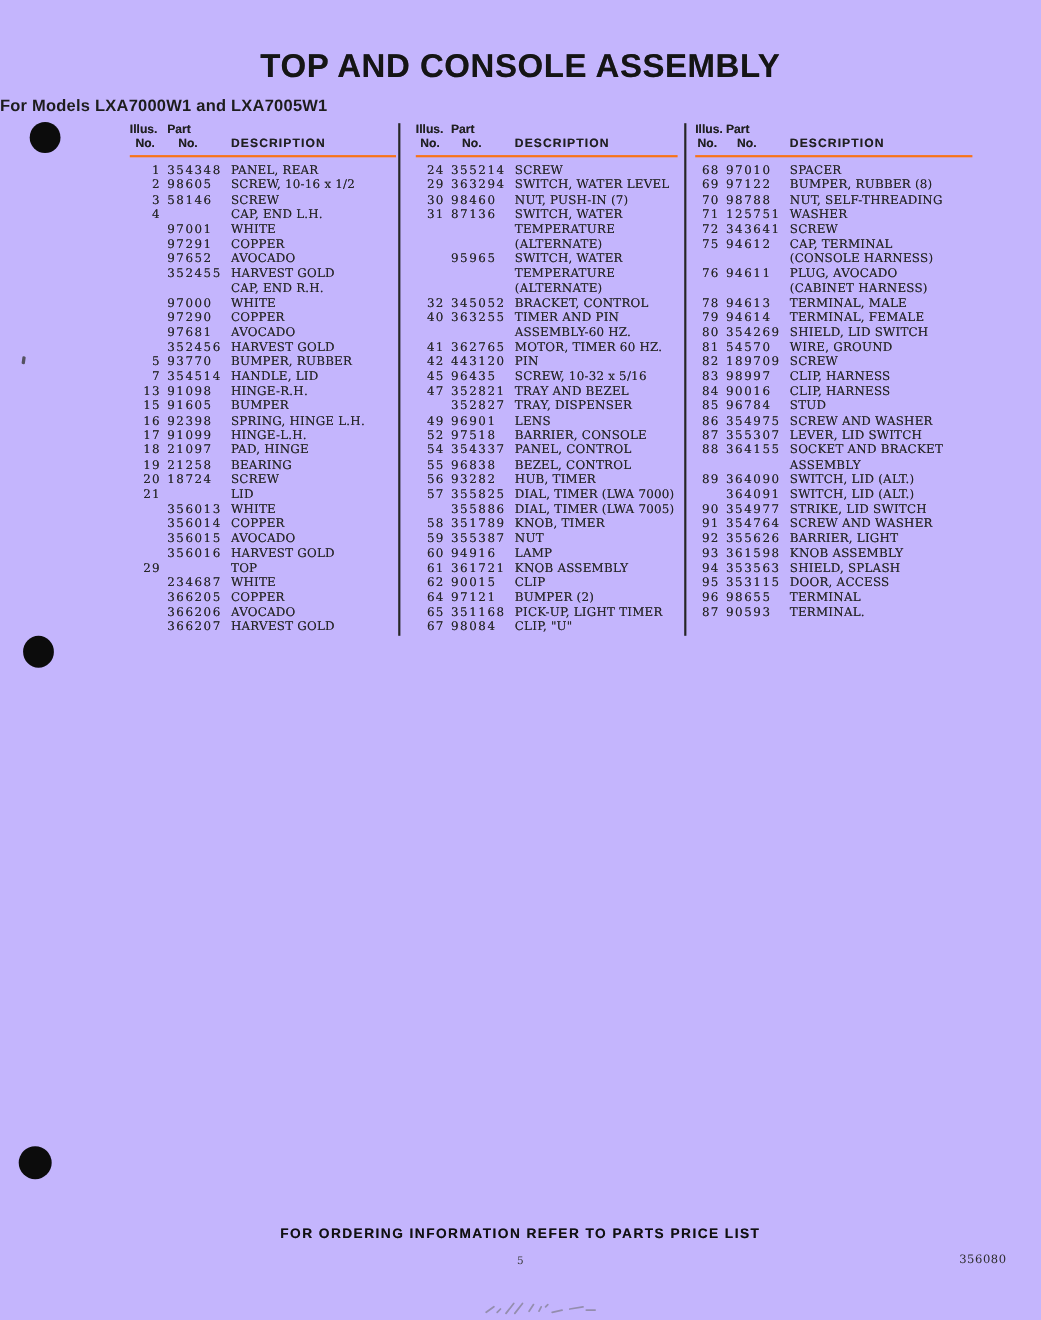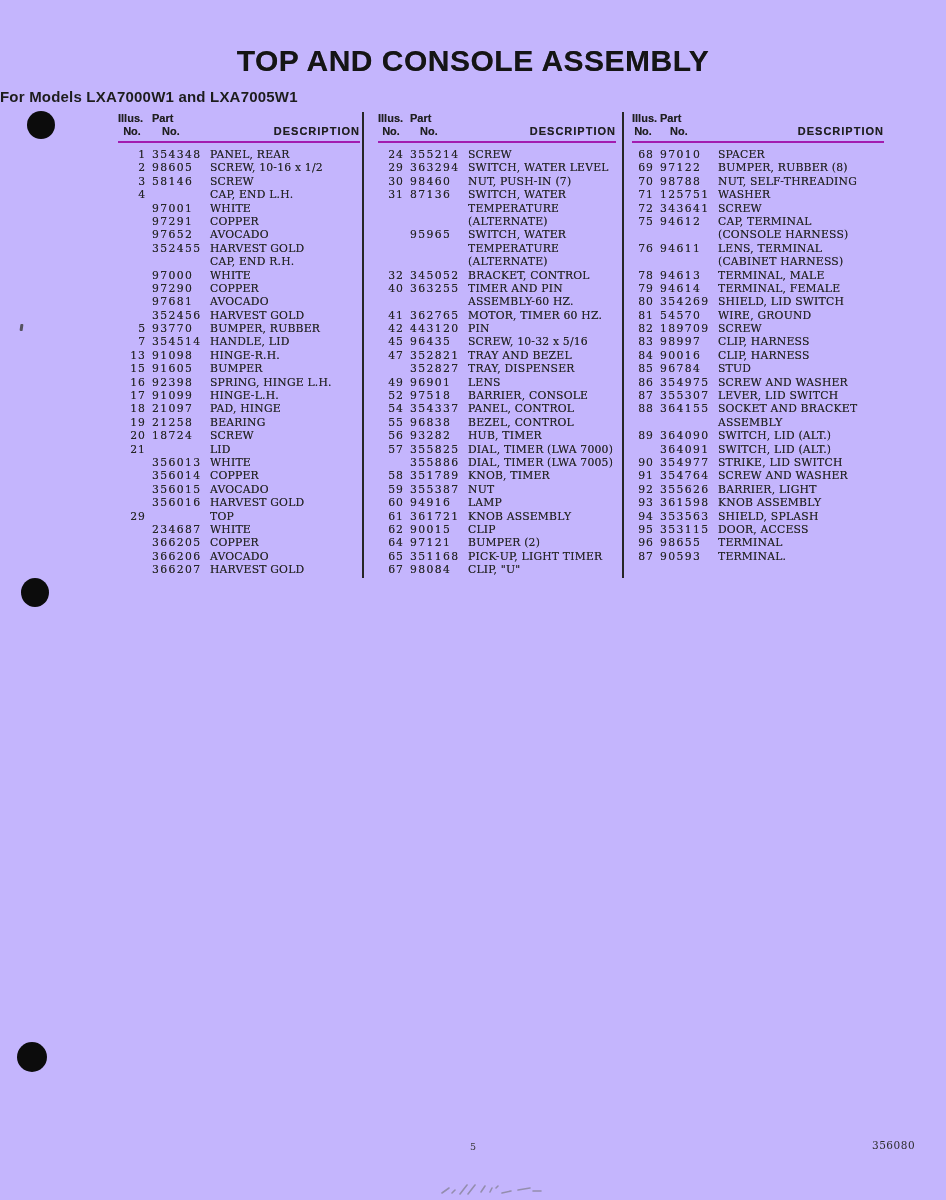--- a/index.html
+++ b/index.html
@@ -33,30 +33,30 @@
     font-weight:700;font-size:15px;letter-spacing:.2px;color:#1d1d1d;
   }
   
   .col{position:absolute;top:112px;}
   .col1{left:118px;width:242px;--gi:28px;--gp:52px;}
   .col2{left:378px;width:238px;--gi:26px;--gp:52px;}
   .col3{left:632px;width:252px;--gi:22px;--gp:52px;}
   .thead{
     font-family:"Liberation Sans",sans-serif;font-weight:700;
     font-size:11px;color:#202020;
-    border-bottom:2px solid #a21caf;padding-bottom:3px;
+    border-bottom:2px solid #f97316;padding-bottom:3px;
     text-shadow:0 0 .5px rgba(0,0,0,.5);
   }
   .h1row,.h2row{
     display:grid;grid-template-columns:var(--gi) var(--gp) 1fr;
     column-gap:6px;line-height:13px;white-space:nowrap;
   }
   .h2row .hno1{text-align:center;}
   .h2row .hno2{padding-left:10px;}
-  .h2row .hdesc{text-align:right;letter-spacing:1px;}
+  .h2row .hdesc{text-align:left;letter-spacing:1px;}
   .rows{padding-top:5px;}
   .row{
     display:grid;grid-template-columns:var(--gi) var(--gp) 1fr;
     column-gap:6px;height:13.4px;line-height:13.4px;
     font-size:10.8px;
   }
   .cell{white-space:nowrap;overflow:visible;text-shadow:0 0 .5px rgba(30,30,30,.6);}
   .cell.illus{text-align:right;letter-spacing:1px;}
   .cell.part{letter-spacing:1.4px;}
   .cell.desc{letter-spacing:.2px;}
@@ -494,21 +494,21 @@
           <span class="cell desc">CAP, TERMINAL</span>
         </div>
         <div class="row">
           <span class="cell illus"></span>
           <span class="cell part"></span>
           <span class="cell desc">(CONSOLE HARNESS)</span>
         </div>
         <div class="row">
           <span class="cell illus">76</span>
           <span class="cell part">94611</span>
-          <span class="cell desc">LENS, TERMINAL</span>
+          <span class="cell desc">PLUG, AVOCADO</span>
         </div>
         <div class="row">
           <span class="cell illus"></span>
           <span class="cell part"></span>
           <span class="cell desc">(CABINET HARNESS)</span>
         </div>
         <div class="row">
           <span class="cell illus">78</span>
           <span class="cell part">94613</span>
           <span class="cell desc">TERMINAL, MALE</span>
@@ -614,20 +614,21 @@
           <span class="cell desc">TERMINAL</span>
         </div>
         <div class="row">
           <span class="cell illus">87</span>
           <span class="cell part">90593</span>
           <span class="cell desc">TERMINAL.</span>
         </div>
       </div>
   </section>
 
+  <div class="footer-note">FOR ORDERING INFORMATION REFER TO PARTS PRICE LIST</div>
   <div class="page-number">5</div>
   <div class="doc-number">356080</div>
 
   <svg class="smudge" width="110" height="18" viewBox="0 0 110 18">
     <g stroke="#6e6e6e" stroke-width="1.6" fill="none" stroke-linecap="round">
       <path d="M4,13 l7,-5"></path>
       <path d="M14,13 l3,-3"></path>
       <path d="M22,14 l7,-9"></path>
       <path d="M30,14 l7,-9"></path>
       <path d="M43,12 l4,-6"></path>

